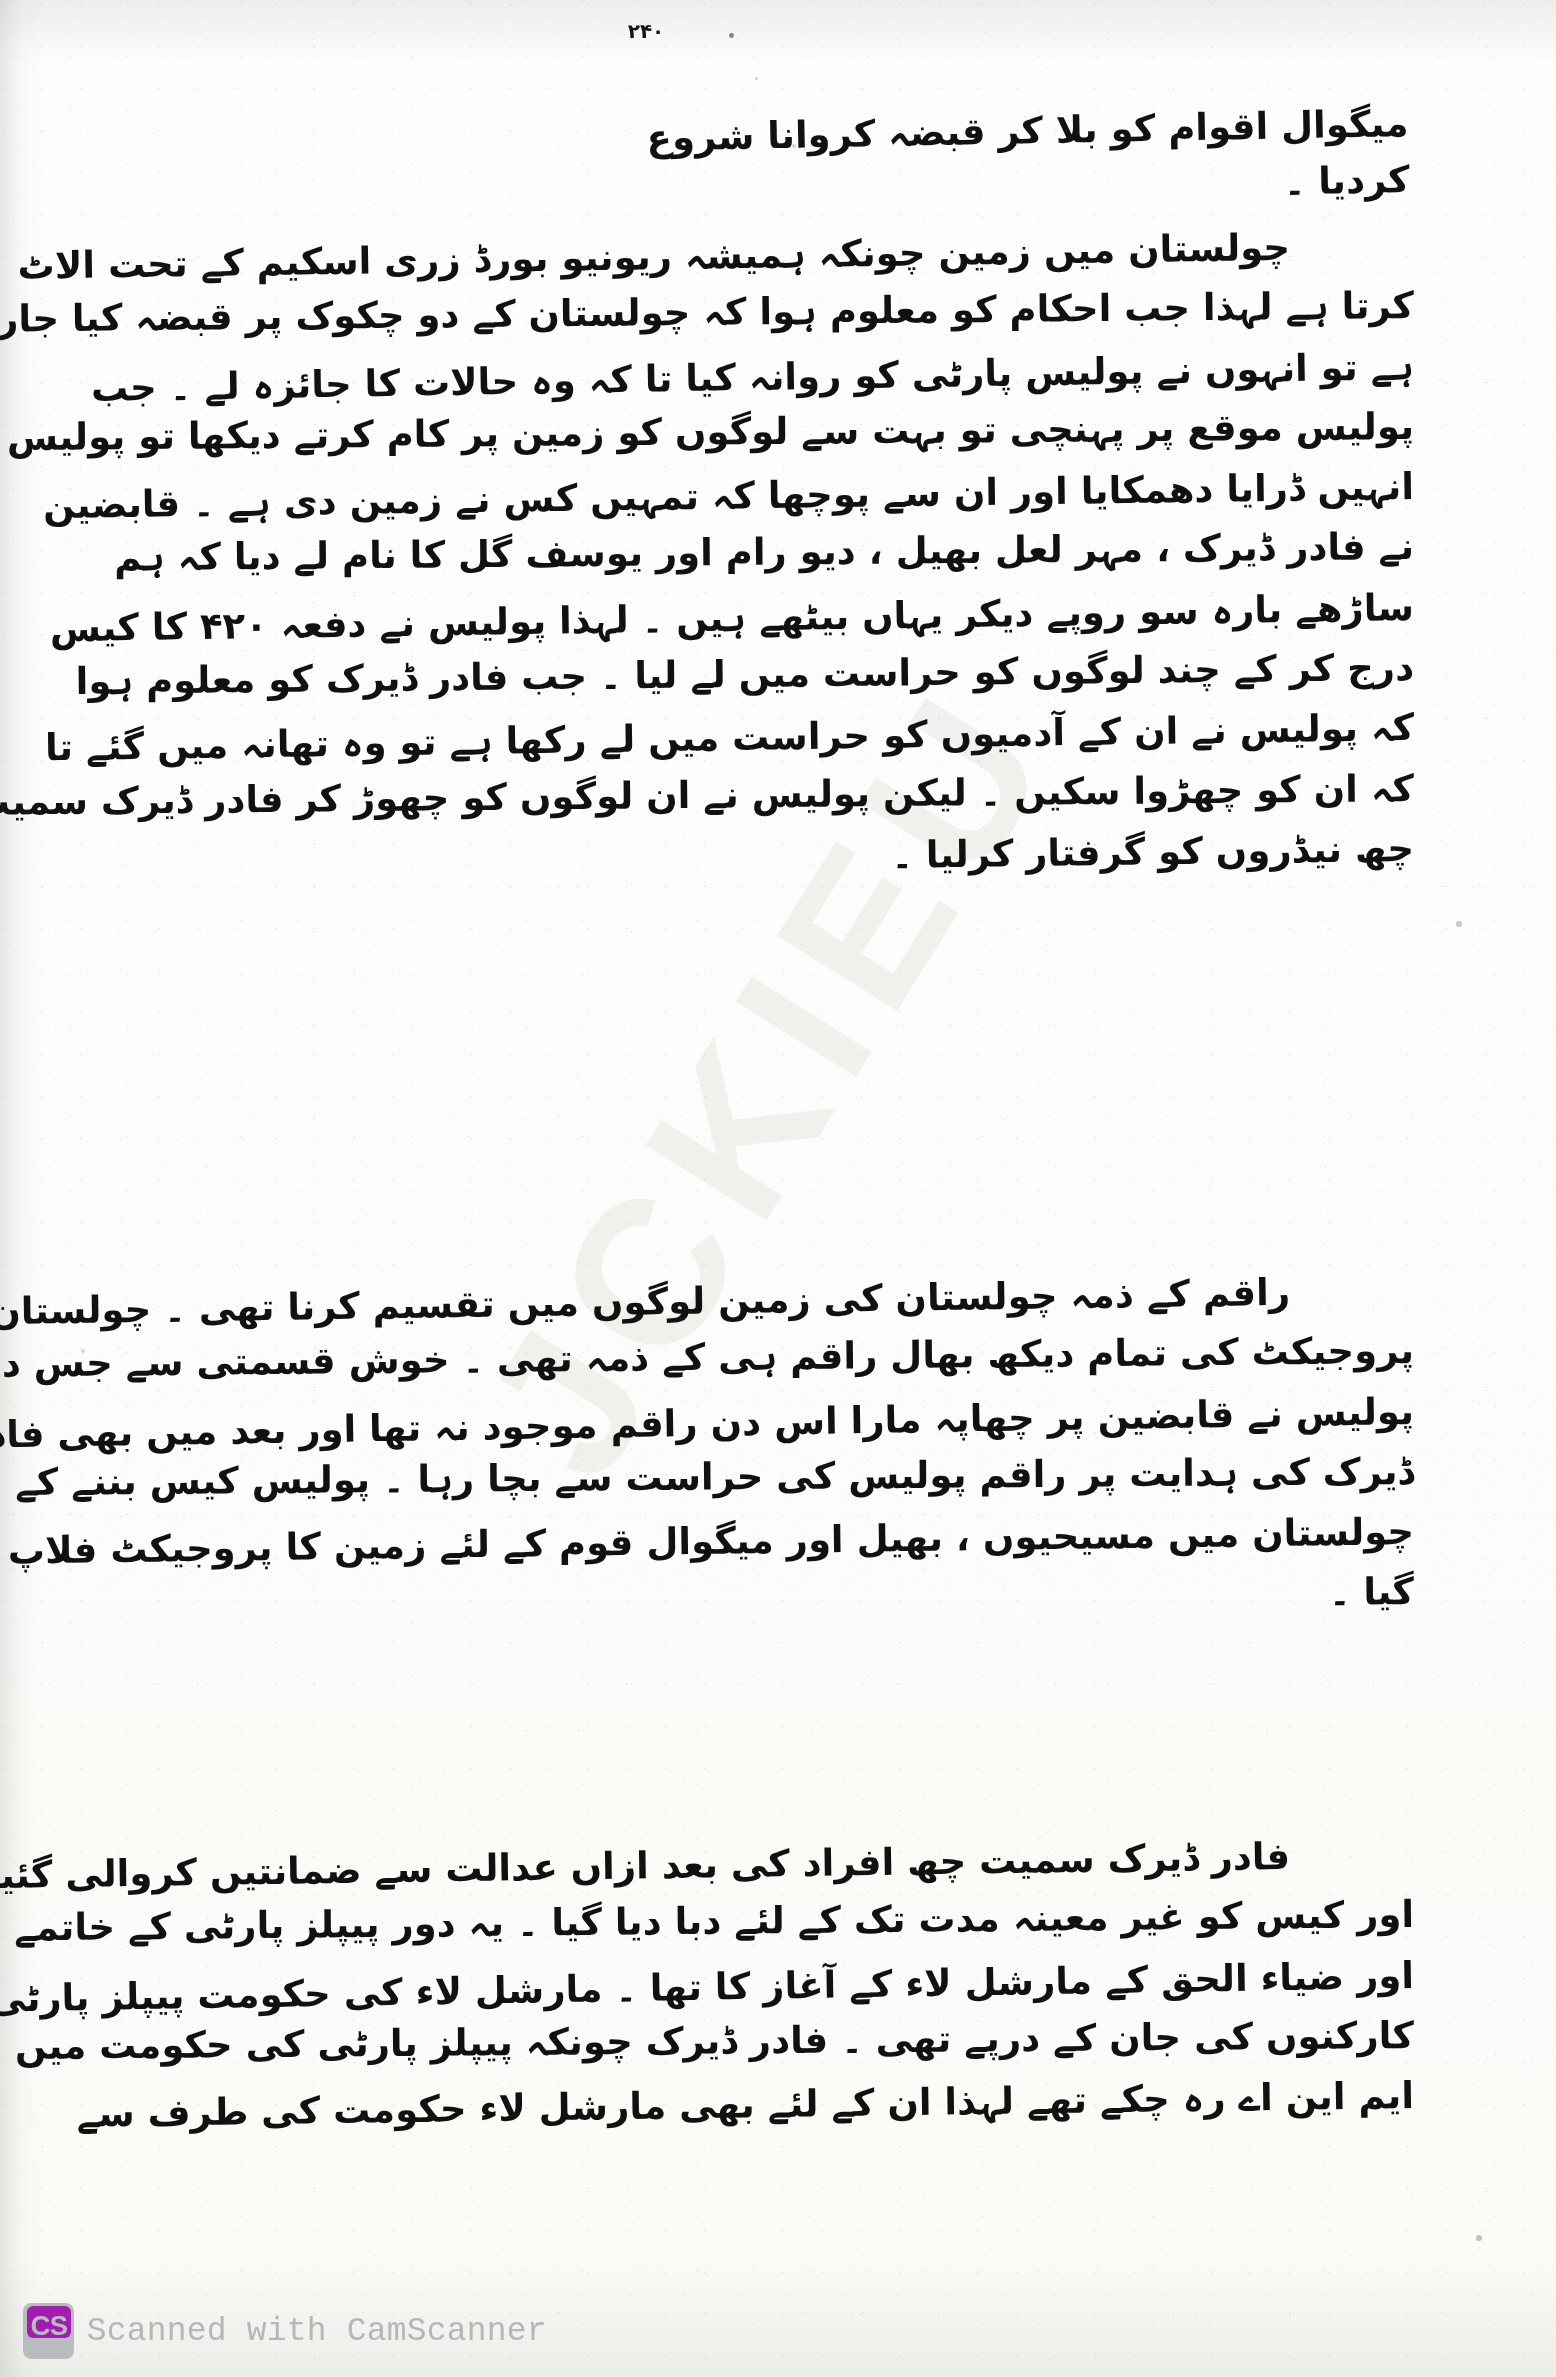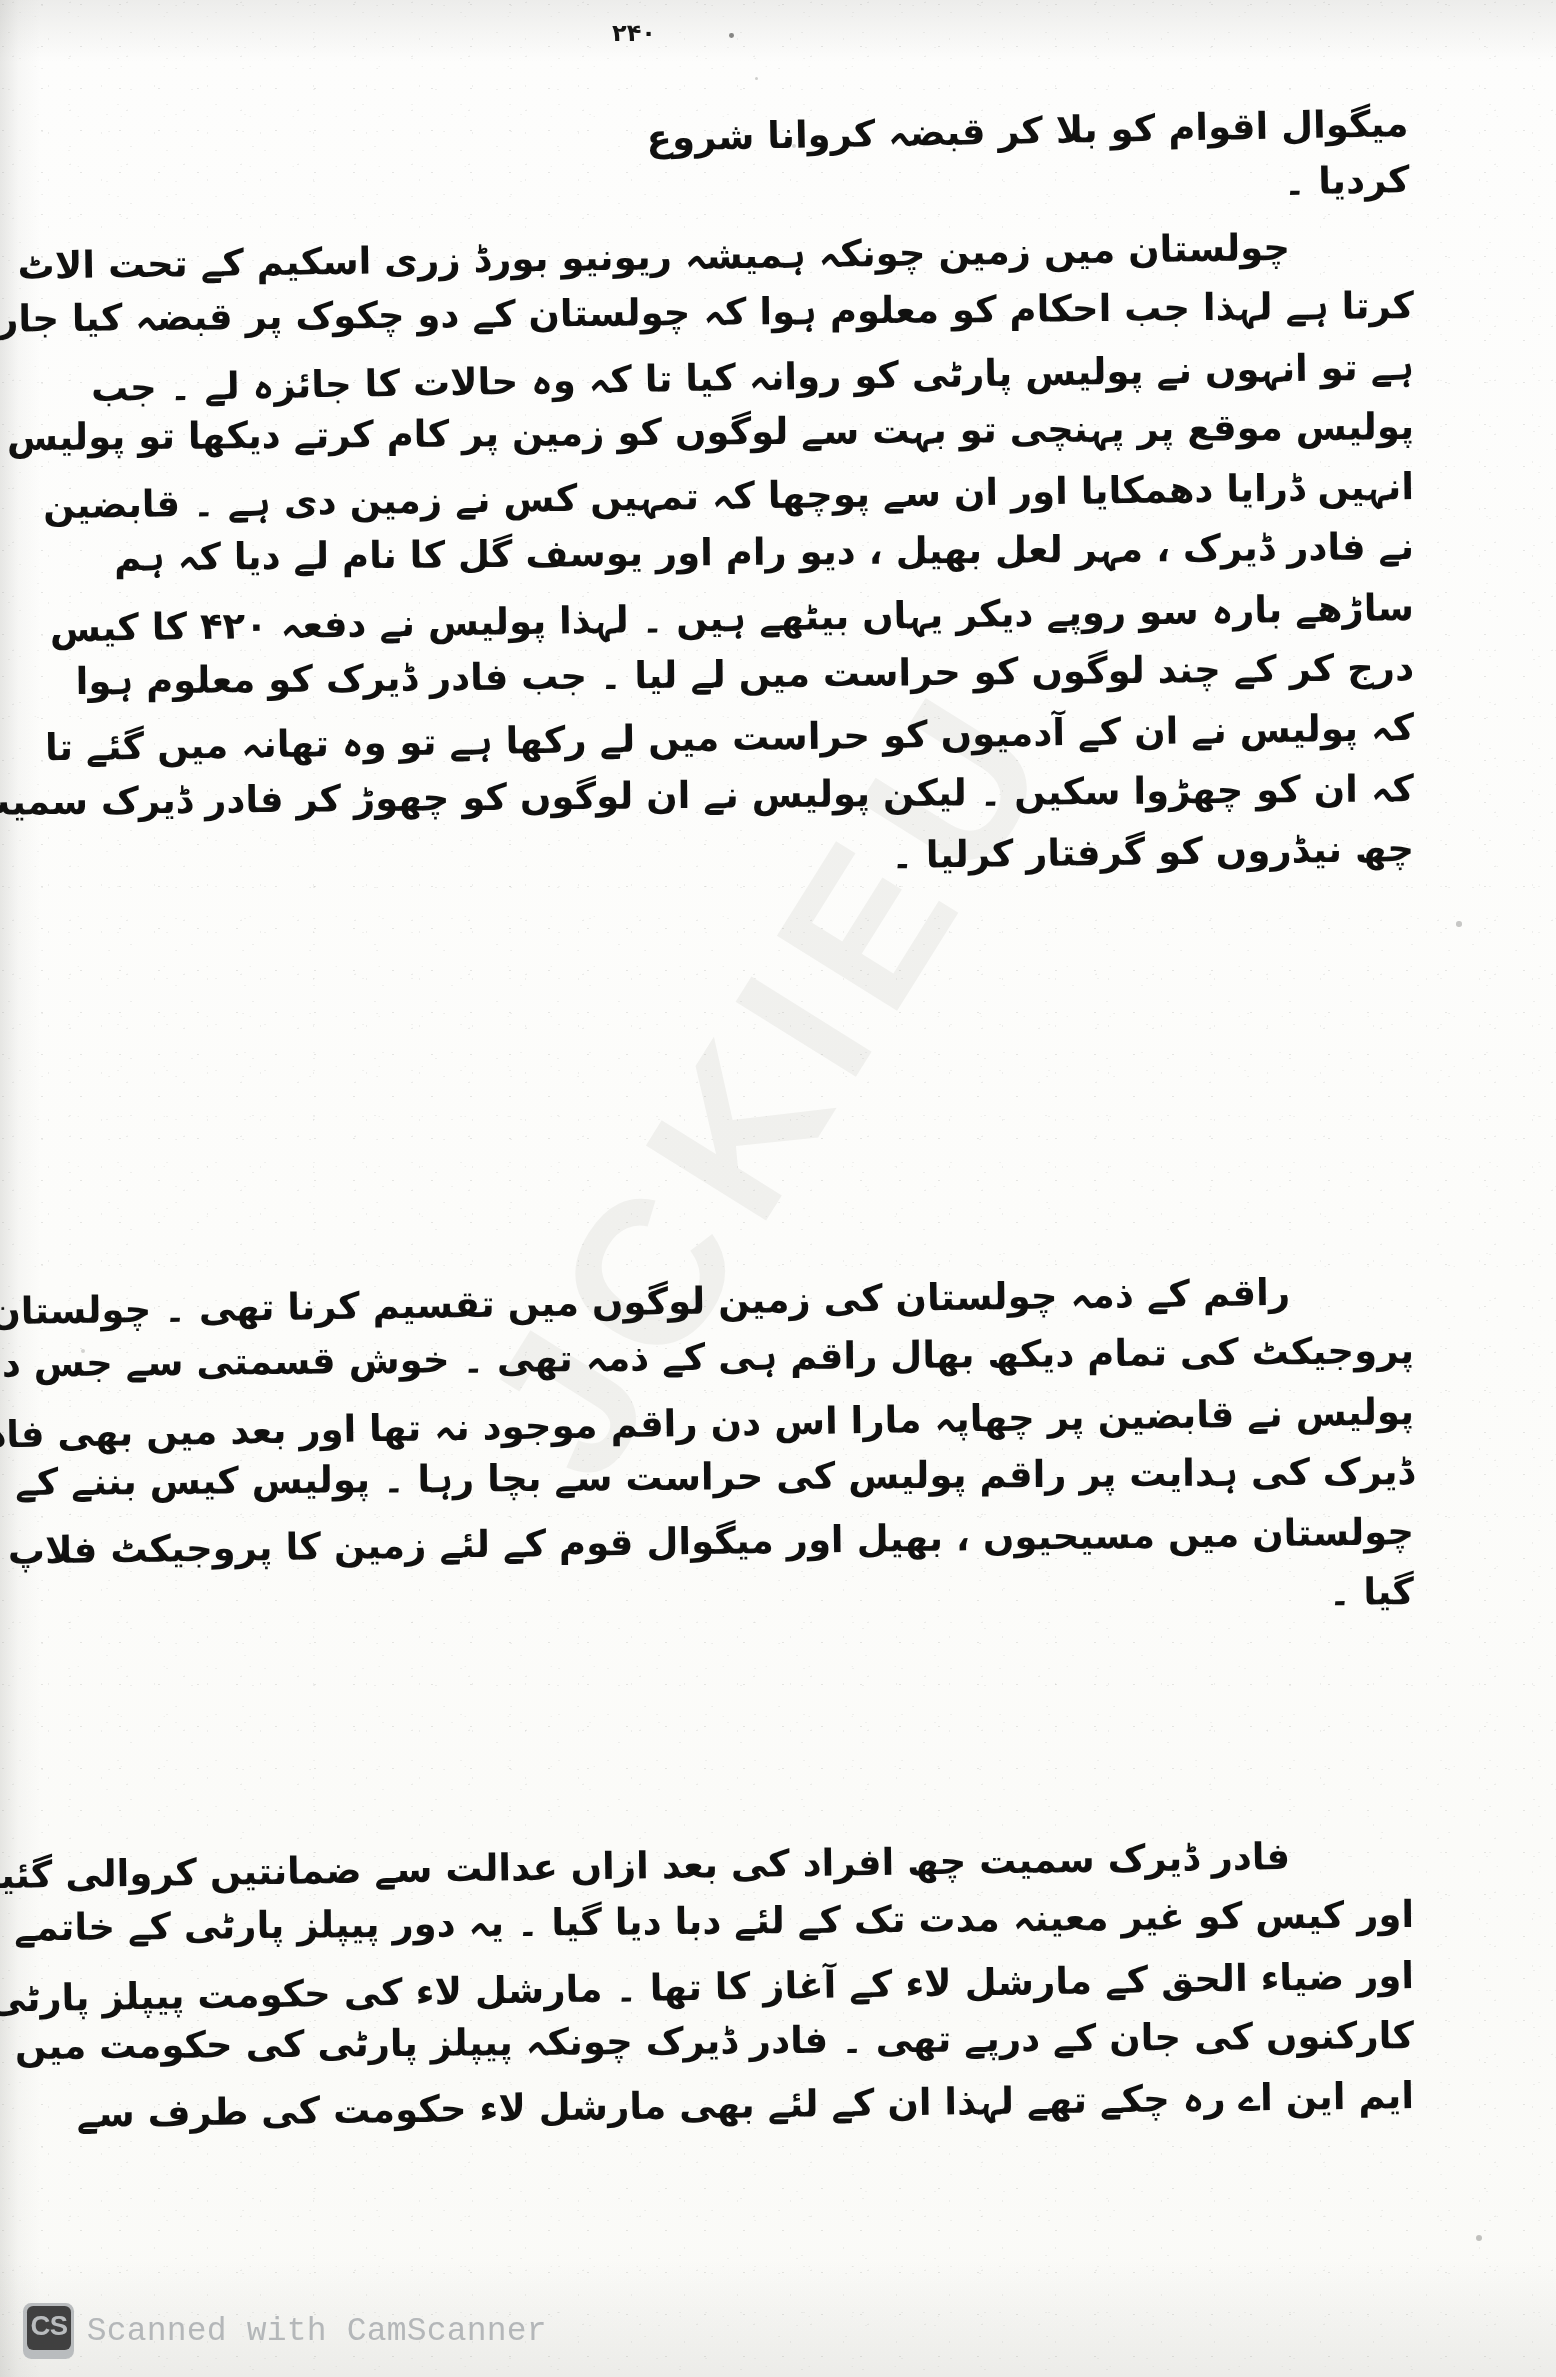--- a/index.html
+++ b/index.html
@@ -91,27 +91,27 @@
     color: #111110;
     font-family: "DejaVu Sans", sans-serif;
     font-weight: 700;
     -webkit-font-smoothing: antialiased;
   }
 
   
   .page-number {
     position: absolute;
     top: 19px;
-    left: 0;
+    left: 12px;
     width: 1268px;
     text-align: center;
     z-index: 3;
     font-family: "DejaVu Sans", sans-serif;
     font-weight: 700;
-    font-size: 24px;
+    font-size: 20px;
     color: #141413;
     letter-spacing: 1.4px;
   }
 
   
   .header-line {
     top: 96px;
     right: 147px;
     width: 859px;
     font-size: 37px;
@@ -168,23 +168,23 @@
     border-radius: 8.2px;
     background: #b9bcbe;
     position: relative;
     display: flex;
     align-items: flex-start;
     justify-content: center;
   }
   .cs-logo .cs-inner {
     margin-top: 3.4px;
     width: 44px;
-    height: 44px;
+    height: 32px;
     border-radius: 6.2px;
-    background: #404040;
+    background: #a21caf;
     color: #b9bcbe;
     font-family: "Liberation Sans", sans-serif;
     font-weight: 700;
     font-size: 27.5px;
     line-height: 40px;
     text-align: center;
     letter-spacing: -0.7px;
   }
   .cs-label {
     font-family: Liberation Mono, monospace;

